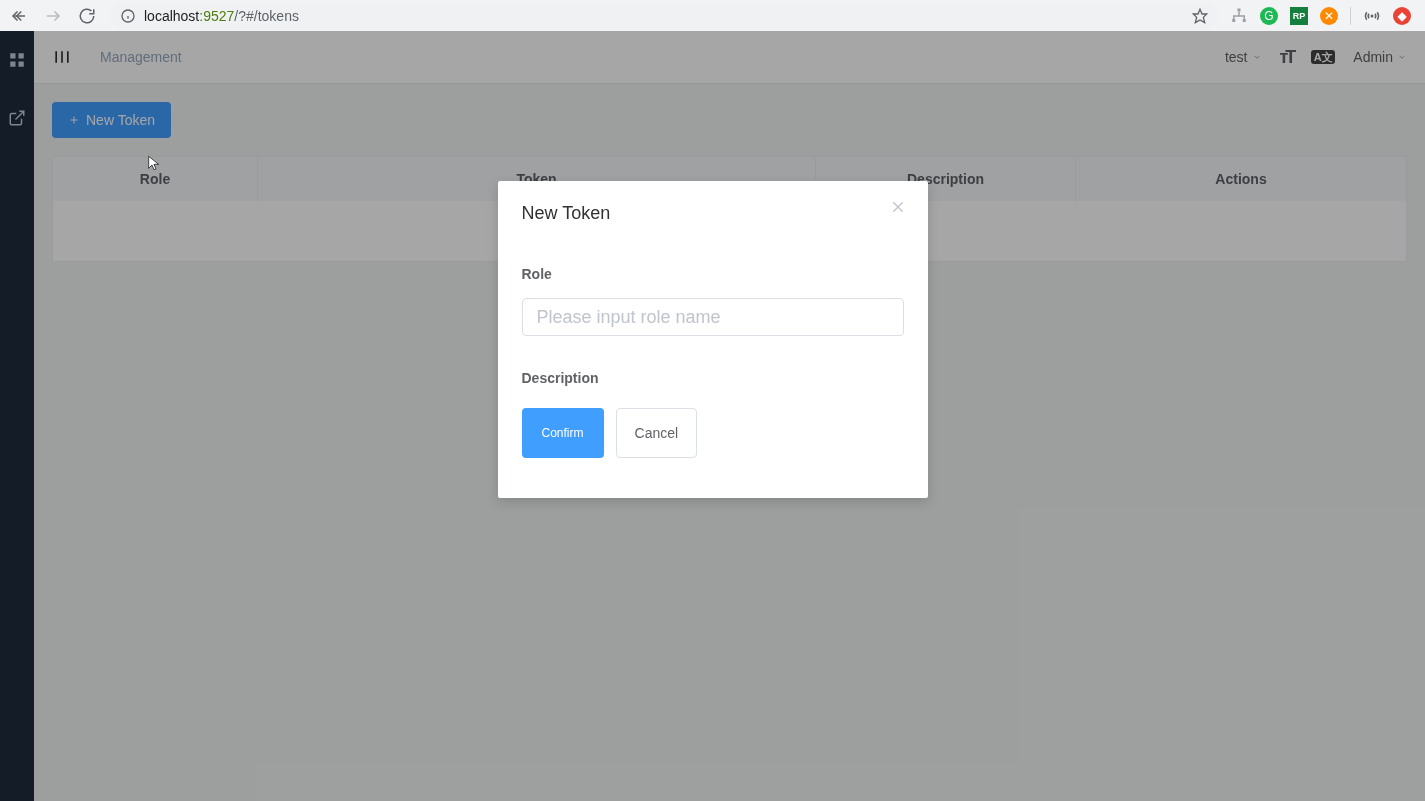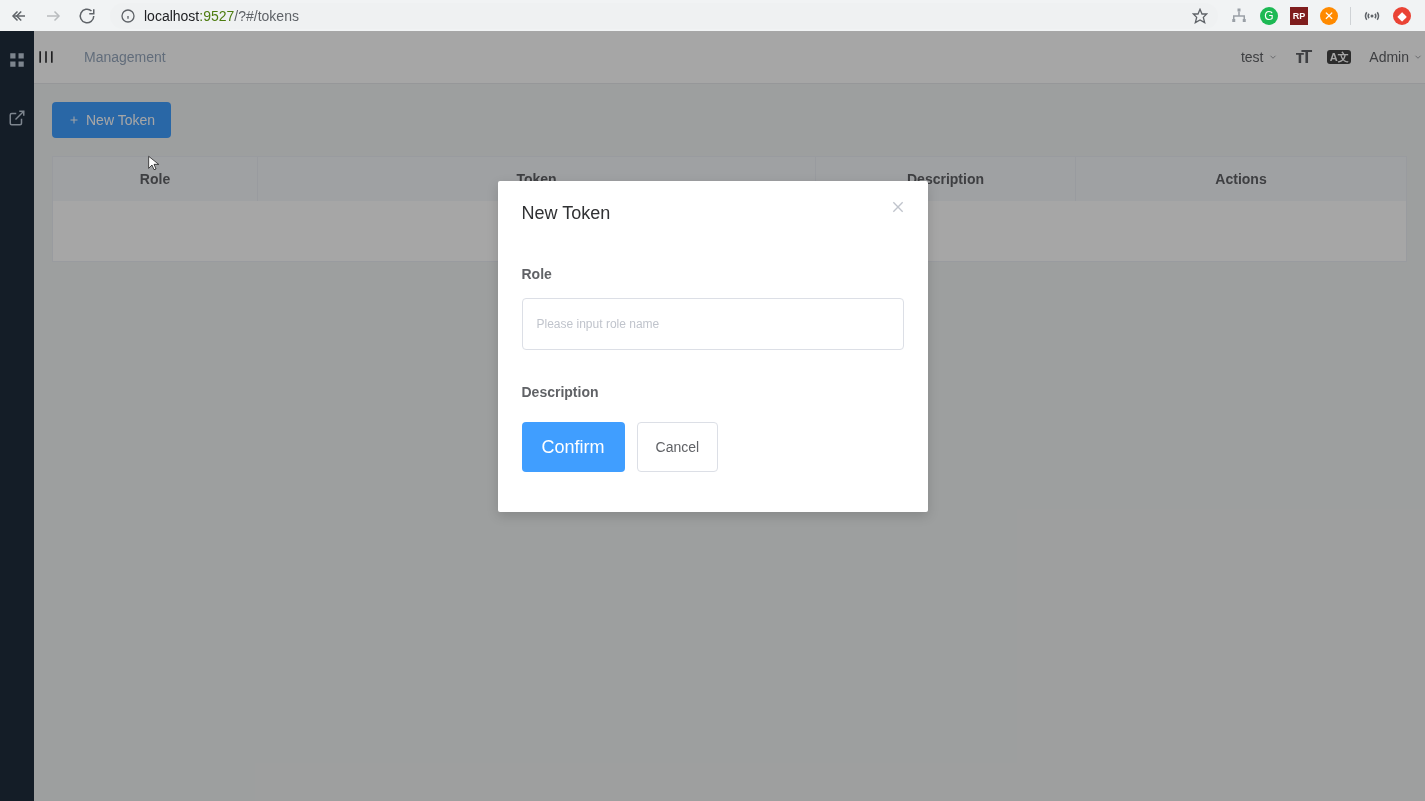--- a/index.html
+++ b/index.html
@@ -17,21 +17,21 @@
   .url-text span.path { color: #5f6368; }
   .chrome-right { display: flex; align-items: center; gap: 12px; padding-right: 6px; }
   .ext-icon { width: 18px; height: 18px; display: flex; align-items: center; justify-content: center; font-size: 12px; }
   .vdiv { width:1px; height:18px; background:#cfd2d5; }
 
   
   .app { position: absolute; top: 31px; left: 0; right: 0; bottom: 0; display: flex; }
   .sidebar { width: 34px; background: #1f2d3d; display: flex; flex-direction: column; align-items: center; padding-top: 20px; gap: 40px; }
   .sidebar-icon { width: 18px; height: 18px; color: #c0ccda; }
   .content { flex: 1; background: #f2f4f5; display: flex; flex-direction: column; }
-  .topbar { height: 53px; background: #fff; border-bottom: 1px solid #e6e8eb; display: flex; align-items: center; padding: 0 2px; justify-content: space-between; }
+  .topbar { height: 53px; background: #fff; border-bottom: 1px solid #e6e8eb; display: flex; align-items: center; padding: 0 18px; justify-content: space-between; }
   .topbar-left { display: flex; align-items: center; gap: 28px; }
   .hamburger { width: 20px; height: 20px; color: #555; }
   .breadcrumb { color: #97a8be; font-size: 14px; }
   .topbar-right { display: flex; align-items: center; gap: 18px; color: #606266; }
   .dd { display: flex; align-items: center; gap: 4px; font-size: 14px; cursor: pointer; }
   .tt-icon { font-weight: 700; font-size: 18px; letter-spacing:-3px; }
   .az-box { width: 24px; height: 14px; background: #444; color: #fff; font-size: 11px; border-radius: 3px; display:flex; align-items:center; justify-content:center; font-weight:600;}
   
   .page-body { padding: 18px; }
   .new-btn { background: #409eff; color: #fff; border: none; border-radius: 4px; padding: 10px 16px; font-size: 14px; display: inline-flex; align-items: center; gap: 6px; cursor: pointer; }
@@ -47,26 +47,26 @@
 
   
   .overlay { position:absolute; inset:0; background: rgba(0,0,0,0.35); }
 
   
   .modal { position: absolute; top: 150px; left: 50%; transform: translateX(-50%); width: 430px; background: #fff; border-radius: 2px; box-shadow: 0 4px 12px rgba(0,0,0,0.15); padding: 22px 24px 40px 24px; }
   .modal-title { font-size: 18px; color: #303133; font-weight: 500; }
   .modal-close { position:absolute; top:18px; right:18px; width:20px; height:20px; color:#c0c4cc; cursor:pointer; }
   .form-label { font-size: 14px; color: #606266; font-weight: 600; margin-top: 34px; margin-bottom: 16px; display:block; }
   .form-label.first { margin-top: 42px; }
-  .inp { width:100%; height:52px; border:1px solid #dcdfe6; border-radius:4px; padding: 0 14px; font-size:12px; color:#606266; outline:none; }
+  .inp { width:100%; height:38px; border:1px solid #dcdfe6; border-radius:4px; padding: 0 14px; font-size:18px; color:#606266; outline:none; }
   .inp::placeholder{color:#c0c4cc;}
   .ta { width:100%; height:54px; border:1px solid #dcdfe6; border-radius:4px; padding: 8px 14px; font-size:14px; color:#606266; resize: vertical; outline:none; font-family:inherit; }
   .ta::placeholder{color:#c0c4cc;}
   .modal-actions { margin-top: 22px; display:flex; gap:12px; }
-  .btn-primary { background:#409eff; color:#fff; border:none; border-radius:4px; padding:10px 20px; font-size:18px; cursor:pointer; }
+  .btn-primary { background:#409eff; color:#fff; border:none; border-radius:4px; padding:10px 20px; font-size:12px; cursor:pointer; }
   .btn-default { background:#fff; color:#606266; border:1px solid #dcdfe6; border-radius:4px; padding:16px 18px; font-size:14px; cursor:pointer; }
 
   
   .cursor { position:absolute; top:124px; left:146px; width:16px; height:16px; pointer-events:none; z-index:999; }
 
   svg { display:block; }
 </style>
 </head>
 <body>
 
@@ -108,21 +108,21 @@
       </svg>
   </div>
   <div class="chrome-right">
     <svg class="ext-icon" viewBox="0 0 24 24" fill="#9aa0a6">
         <rect x="10" y="2" width="4" height="4"></rect>
         <rect x="3" y="16" width="4" height="4"></rect>
         <rect x="17" y="16" width="4" height="4"></rect>
         <path d="M12 6v6M5 16v-4h14v4" stroke="#9aa0a6" fill="none" stroke-width="2"></path>
       </svg>
     <div class="ext-icon" style="background:#1db954;border-radius:50%;color:#fff;">G</div>
-    <div class="ext-icon" style="background:#7f1d1d;color:#fff;font-size:9px;font-weight:700;">RP</div>
+    <div class="ext-icon" style="background:#15803d;color:#fff;font-size:9px;font-weight:700;">RP</div>
     <div class="ext-icon" style="background:#ff8a00;border-radius:50%;color:#fff;">✕</div>
     <div class="vdiv"></div>
     <svg class="ext-icon" viewBox="0 0 24 24" fill="none" stroke="#5f6368" stroke-width="2">
         <path d="M5 7a9 9 0 0 0 0 10M8 9a5 5 0 0 0 0 6M16 9a5 5 0 0 1 0 6M19 7a9 9 0 0 1 0 10"></path>
         <circle cx="12" cy="12" r="1" fill="#5f6368"></circle>
       </svg>
     <div class="ext-icon" style="background:#ea4335;border-radius:50%;color:#fff;">◆</div>
   </div>
 </div>
 

